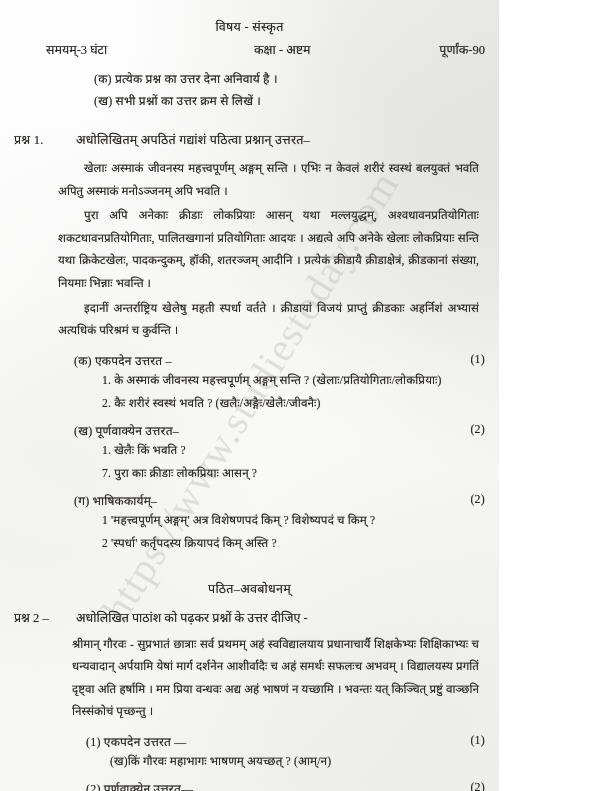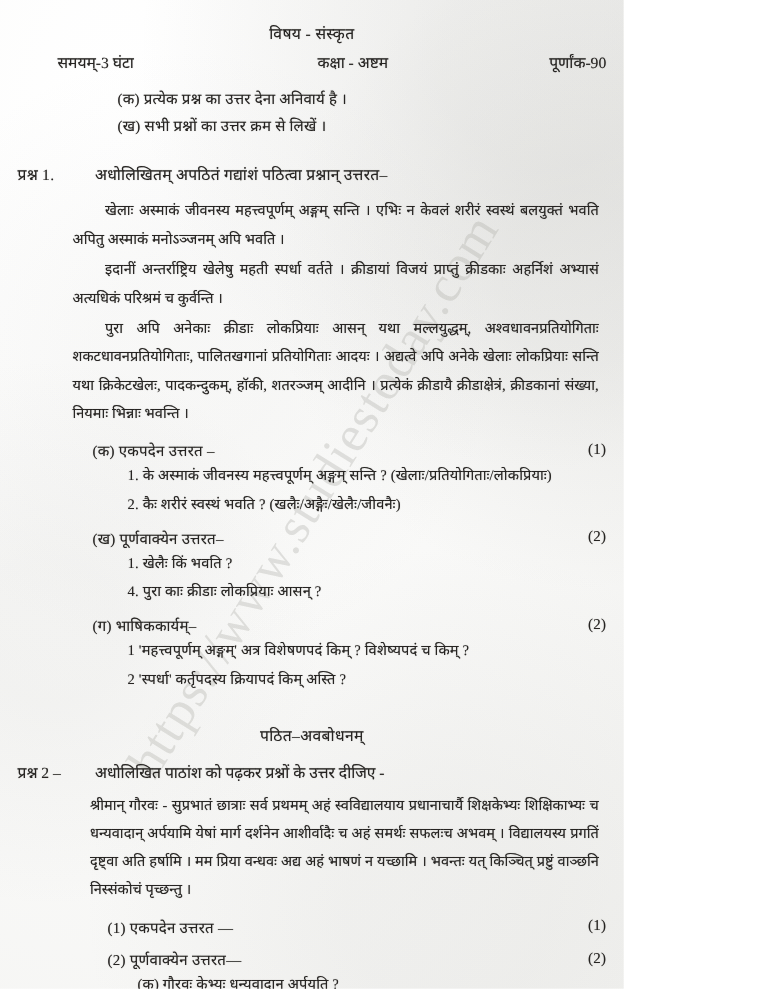--- a/index.html
+++ b/index.html
@@ -172,37 +172,37 @@
     <div class="direction-item">(क) प्रत्येक प्रश्न का उत्तर देना अनिवार्य है ।</div>
     <div class="direction-item">(ख) सभी प्रश्नों का उत्तर क्रम से लिखें ।</div>
 
     <div class="q-head">
       <span class="q-label">प्रश्न 1.</span>
       <span class="q-text">अधोलिखितम् अपठितं गद्यांशं पठित्वा प्रश्नान् उत्तरत–</span>
     </div>
 
     <div class="passage">
       <p>खेलाः अस्माकं जीवनस्य महत्त्वपूर्णम् अङ्गम् सन्ति । एभिः न केवलं शरीरं स्वस्थं बलयुक्तं भवति अपितु अस्माकं मनोऽञ्जनम् अपि भवति ।</p>
+      <p>पुरा अपि अनेकाः क्रीडाः लोकप्रियाः आसन् यथा मल्लयुद्धम्, अश्वधावनप्रतियोगिताः शकटधावनप्रतियोगिताः, पालितखगानां प्रतियोगिताः आदयः । अद्यत्वे अपि अनेके खेलाः लोकप्रियाः सन्ति यथा क्रिकेटखेलः, पादकन्दुकम्, हॉकी, शतरञ्जम् आदीनि । प्रत्येकं क्रीडायै क्रीडाक्षेत्रं, क्रीडकानां संख्या, नियमाः भिन्नाः भवन्ति ।</p>
       <p>इदानीं अन्तर्राष्ट्रिय खेलेषु महती स्पर्धा वर्तते । क्रीडायां विजयं प्राप्तुं क्रीडकाः अहर्निशं अभ्यासं अत्यधिकं परिश्रमं च कुर्वन्ति ।</p>
-      <p>पुरा अपि अनेकाः क्रीडाः लोकप्रियाः आसन् यथा मल्लयुद्धम्, अश्वधावनप्रतियोगिताः शकटधावनप्रतियोगिताः, पालितखगानां प्रतियोगिताः आदयः । अद्यत्वे अपि अनेके खेलाः लोकप्रियाः सन्ति यथा क्रिकेटखेलः, पादकन्दुकम्, हॉकी, शतरञ्जम् आदीनि । प्रत्येकं क्रीडायै क्रीडाक्षेत्रं, क्रीडकानां संख्या, नियमाः भिन्नाः भवन्ति ।</p>
     </div>
 
     <div class="subpart">
       <span class="sp-text">(क) एकपदेन उत्तरत –</span>
       <span class="sp-marks">(1)</span>
     </div>
     <div class="item">1. के अस्माकं जीवनस्य महत्त्वपूर्णम् अङ्गम् सन्ति ? (खेलाः/प्रतियोगिताः/लोकप्रियाः)</div>
     <div class="item">2. कैः शरीरं स्वस्थं भवति ? (खलैः/अङ्गैः/खेलैः/जीवनैः)</div>
 
     <div class="subpart">
       <span class="sp-text">(ख) पूर्णवाक्येन उत्तरत–</span>
       <span class="sp-marks">(2)</span>
     </div>
     <div class="item">1. खेलैः किं भवति ?</div>
-    <div class="item">4. पुरा काः  क्रीडाः  लोकप्रियाः आसन् ?</div>
+    <div class="item">7. पुरा काः  क्रीडाः  लोकप्रियाः आसन् ?</div>
 
     <div class="subpart">
       <span class="sp-text">(ग) भाषिककार्यम्–</span>
       <span class="sp-marks">(2)</span>
     </div>
     <div class="item">1 'महत्त्वपूर्णम् अङ्गम्' अत्र विशेषणपदं किम् ? विशेष्यपदं च किम् ?</div>
     <div class="item">2 'स्पर्धा'  कर्तृपदस्य क्रियापदं  किम् अस्ति ?</div>
 
     <div class="section-title">पठित–अवबोधनम्</div>
 
@@ -212,20 +212,21 @@
     </div>
 
     <div class="passage passage-plain">
       <p>श्रीमान् गौरवः - सुप्रभातं छात्राः सर्व प्रथमम् अहं स्वविद्यालयाय प्रधानाचार्यै शिक्षकेभ्यः शिक्षिकाभ्यः च धन्यवादान् अर्पयामि येषां मार्ग दर्शनेन आशीर्वादैः च अहं समर्थः सफलःच अभवम् । विद्यालयस्य प्रगतिं दृष्ट्वा अति हर्षामि । मम प्रिया वन्धवः अद्य अहं भाषणं न यच्छामि । भवन्तः यत् किञ्चित् प्रष्टुं वाञ्छनि निस्संकोचं पृच्छन्तु ।</p>
     </div>
 
     <div class="subpart subpart-2">
       <span class="sp-text">(1)  एकपदेन उत्तरत —</span>
       <span class="sp-marks">(1)</span>
     </div>
+    <div class="item item-2">(ख)किं गौरवः महाभागः भाषणम् अयच्छत् ? (आम्/न)</div>
 
     <div class="subpart subpart-2">
       <span class="sp-text">(2) पूर्णवाक्येन उत्तरत—</span>
       <span class="sp-marks">(2)</span>
     </div>
     <div class="item item-2">(क) गौरवः केभ्यः धन्यवादान् अर्पयति ?</div>
 
   </div>
 </div>
 

